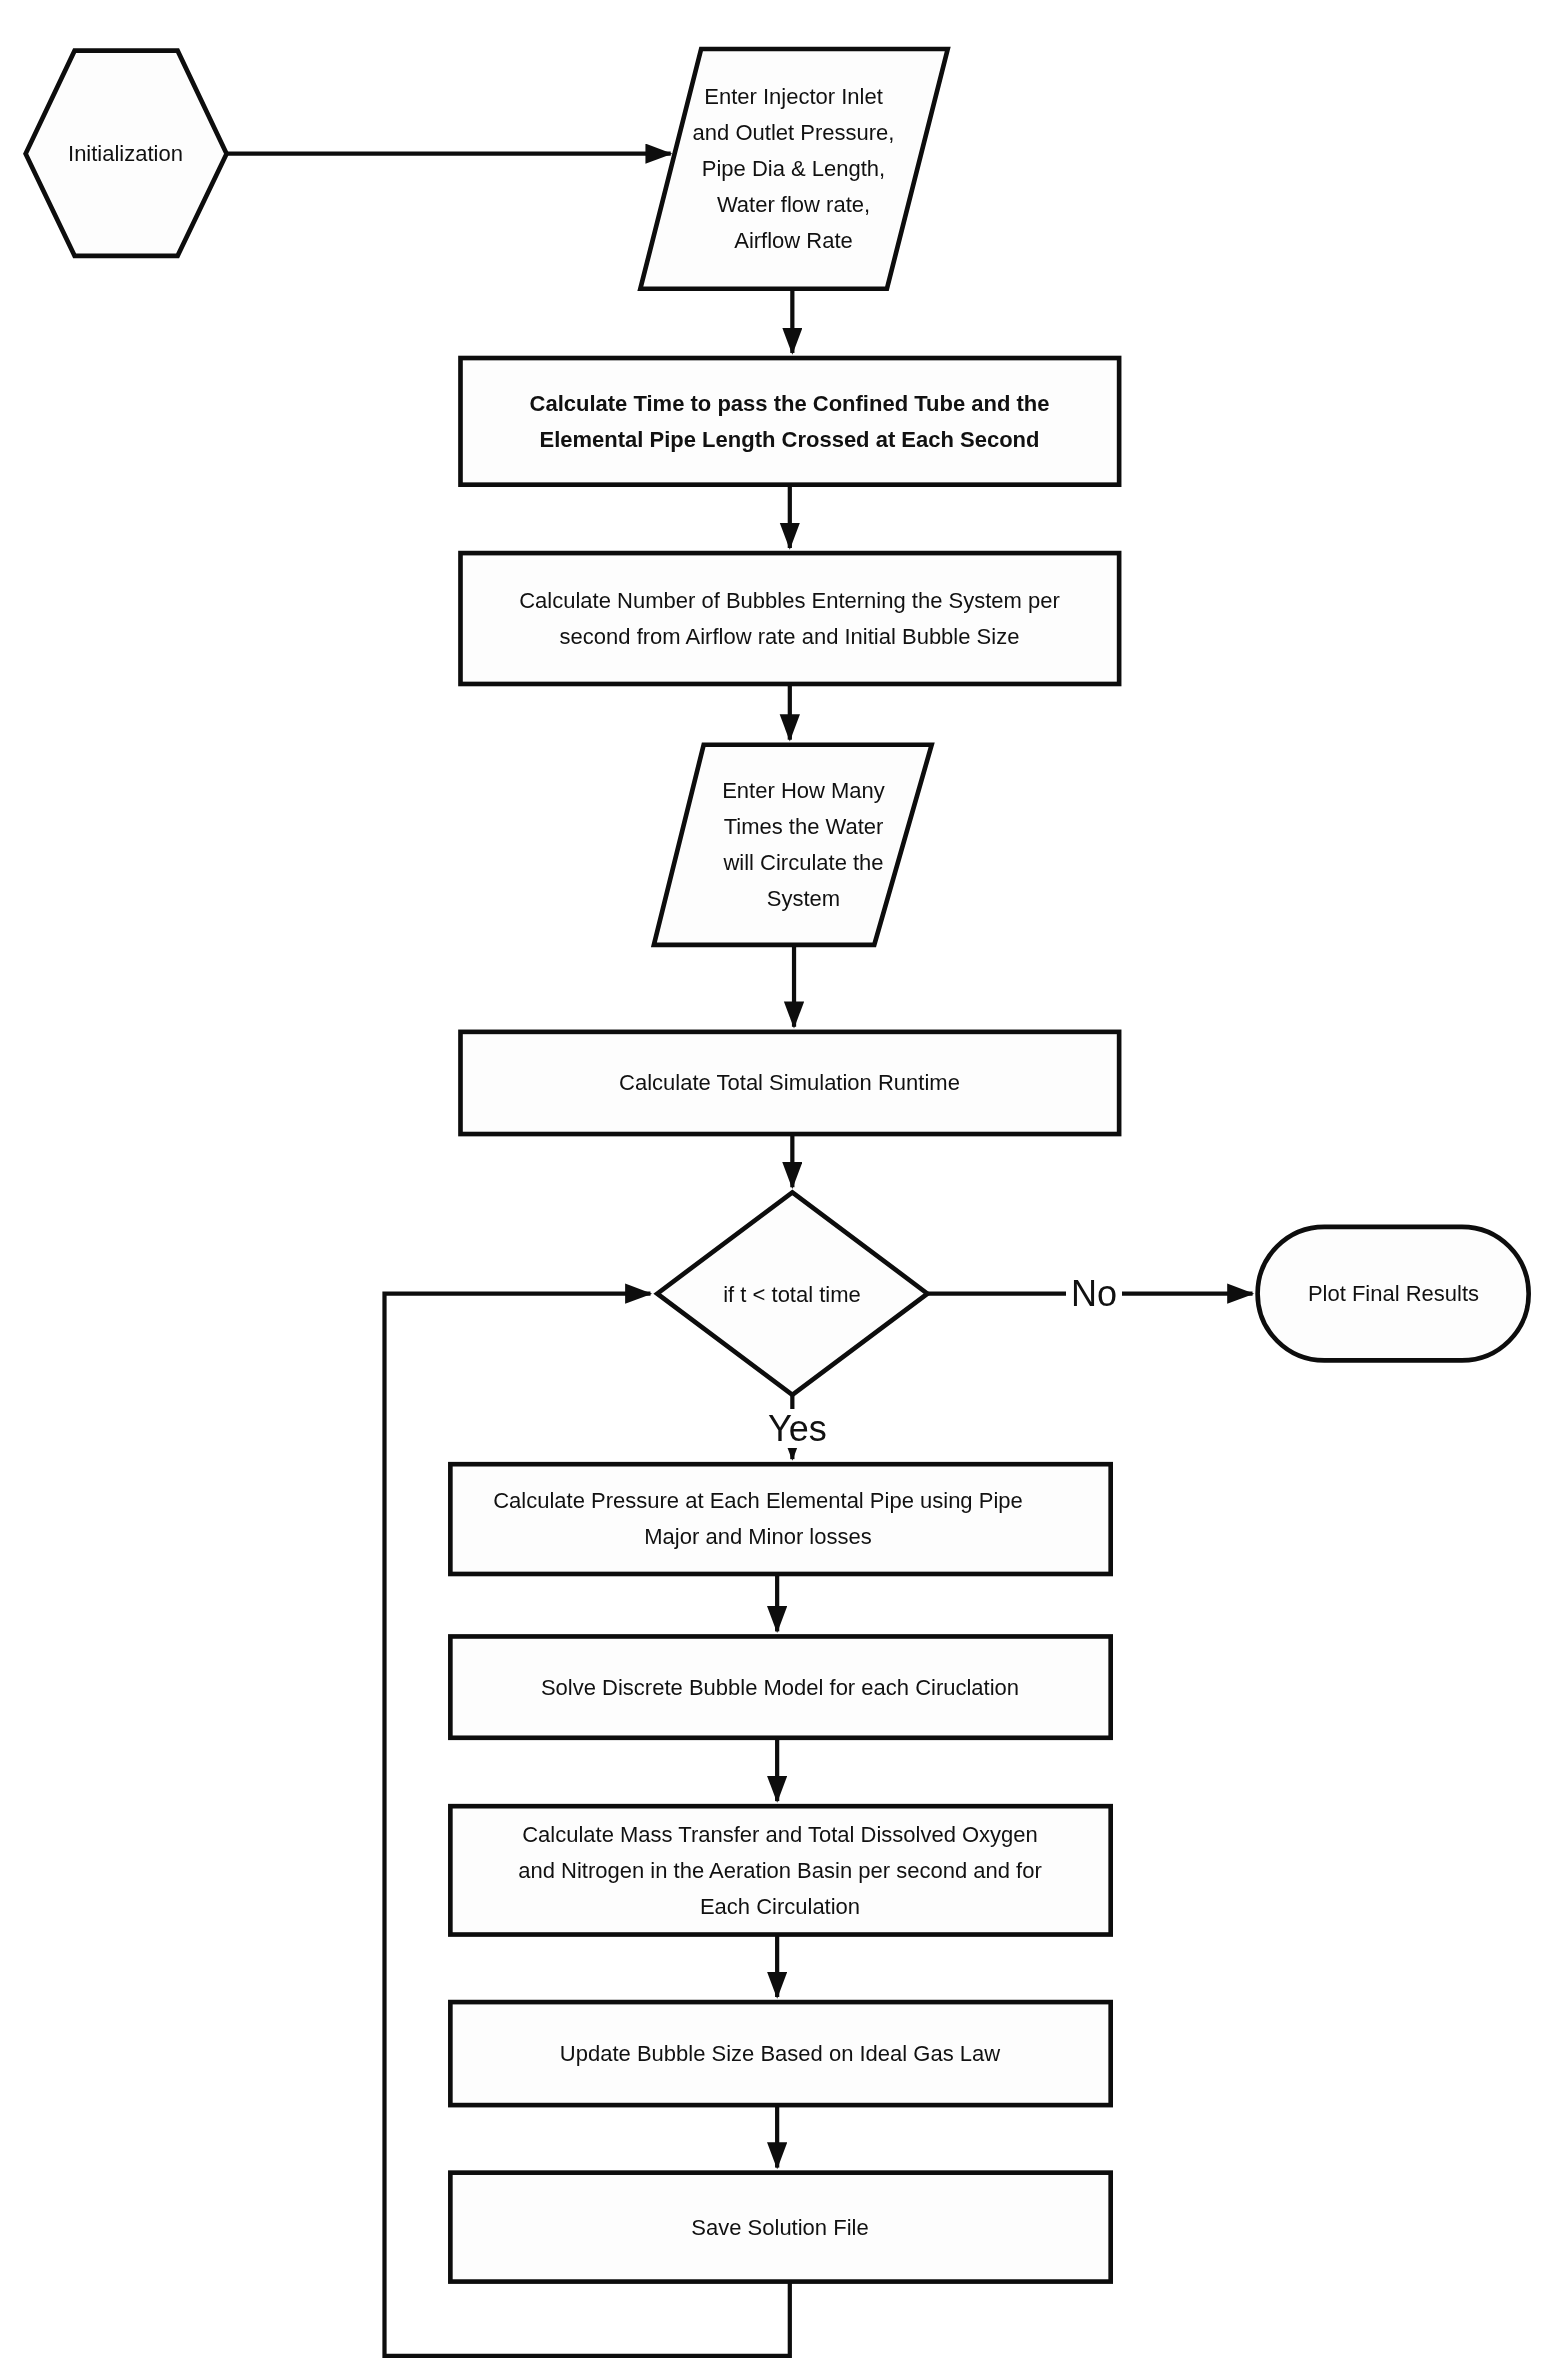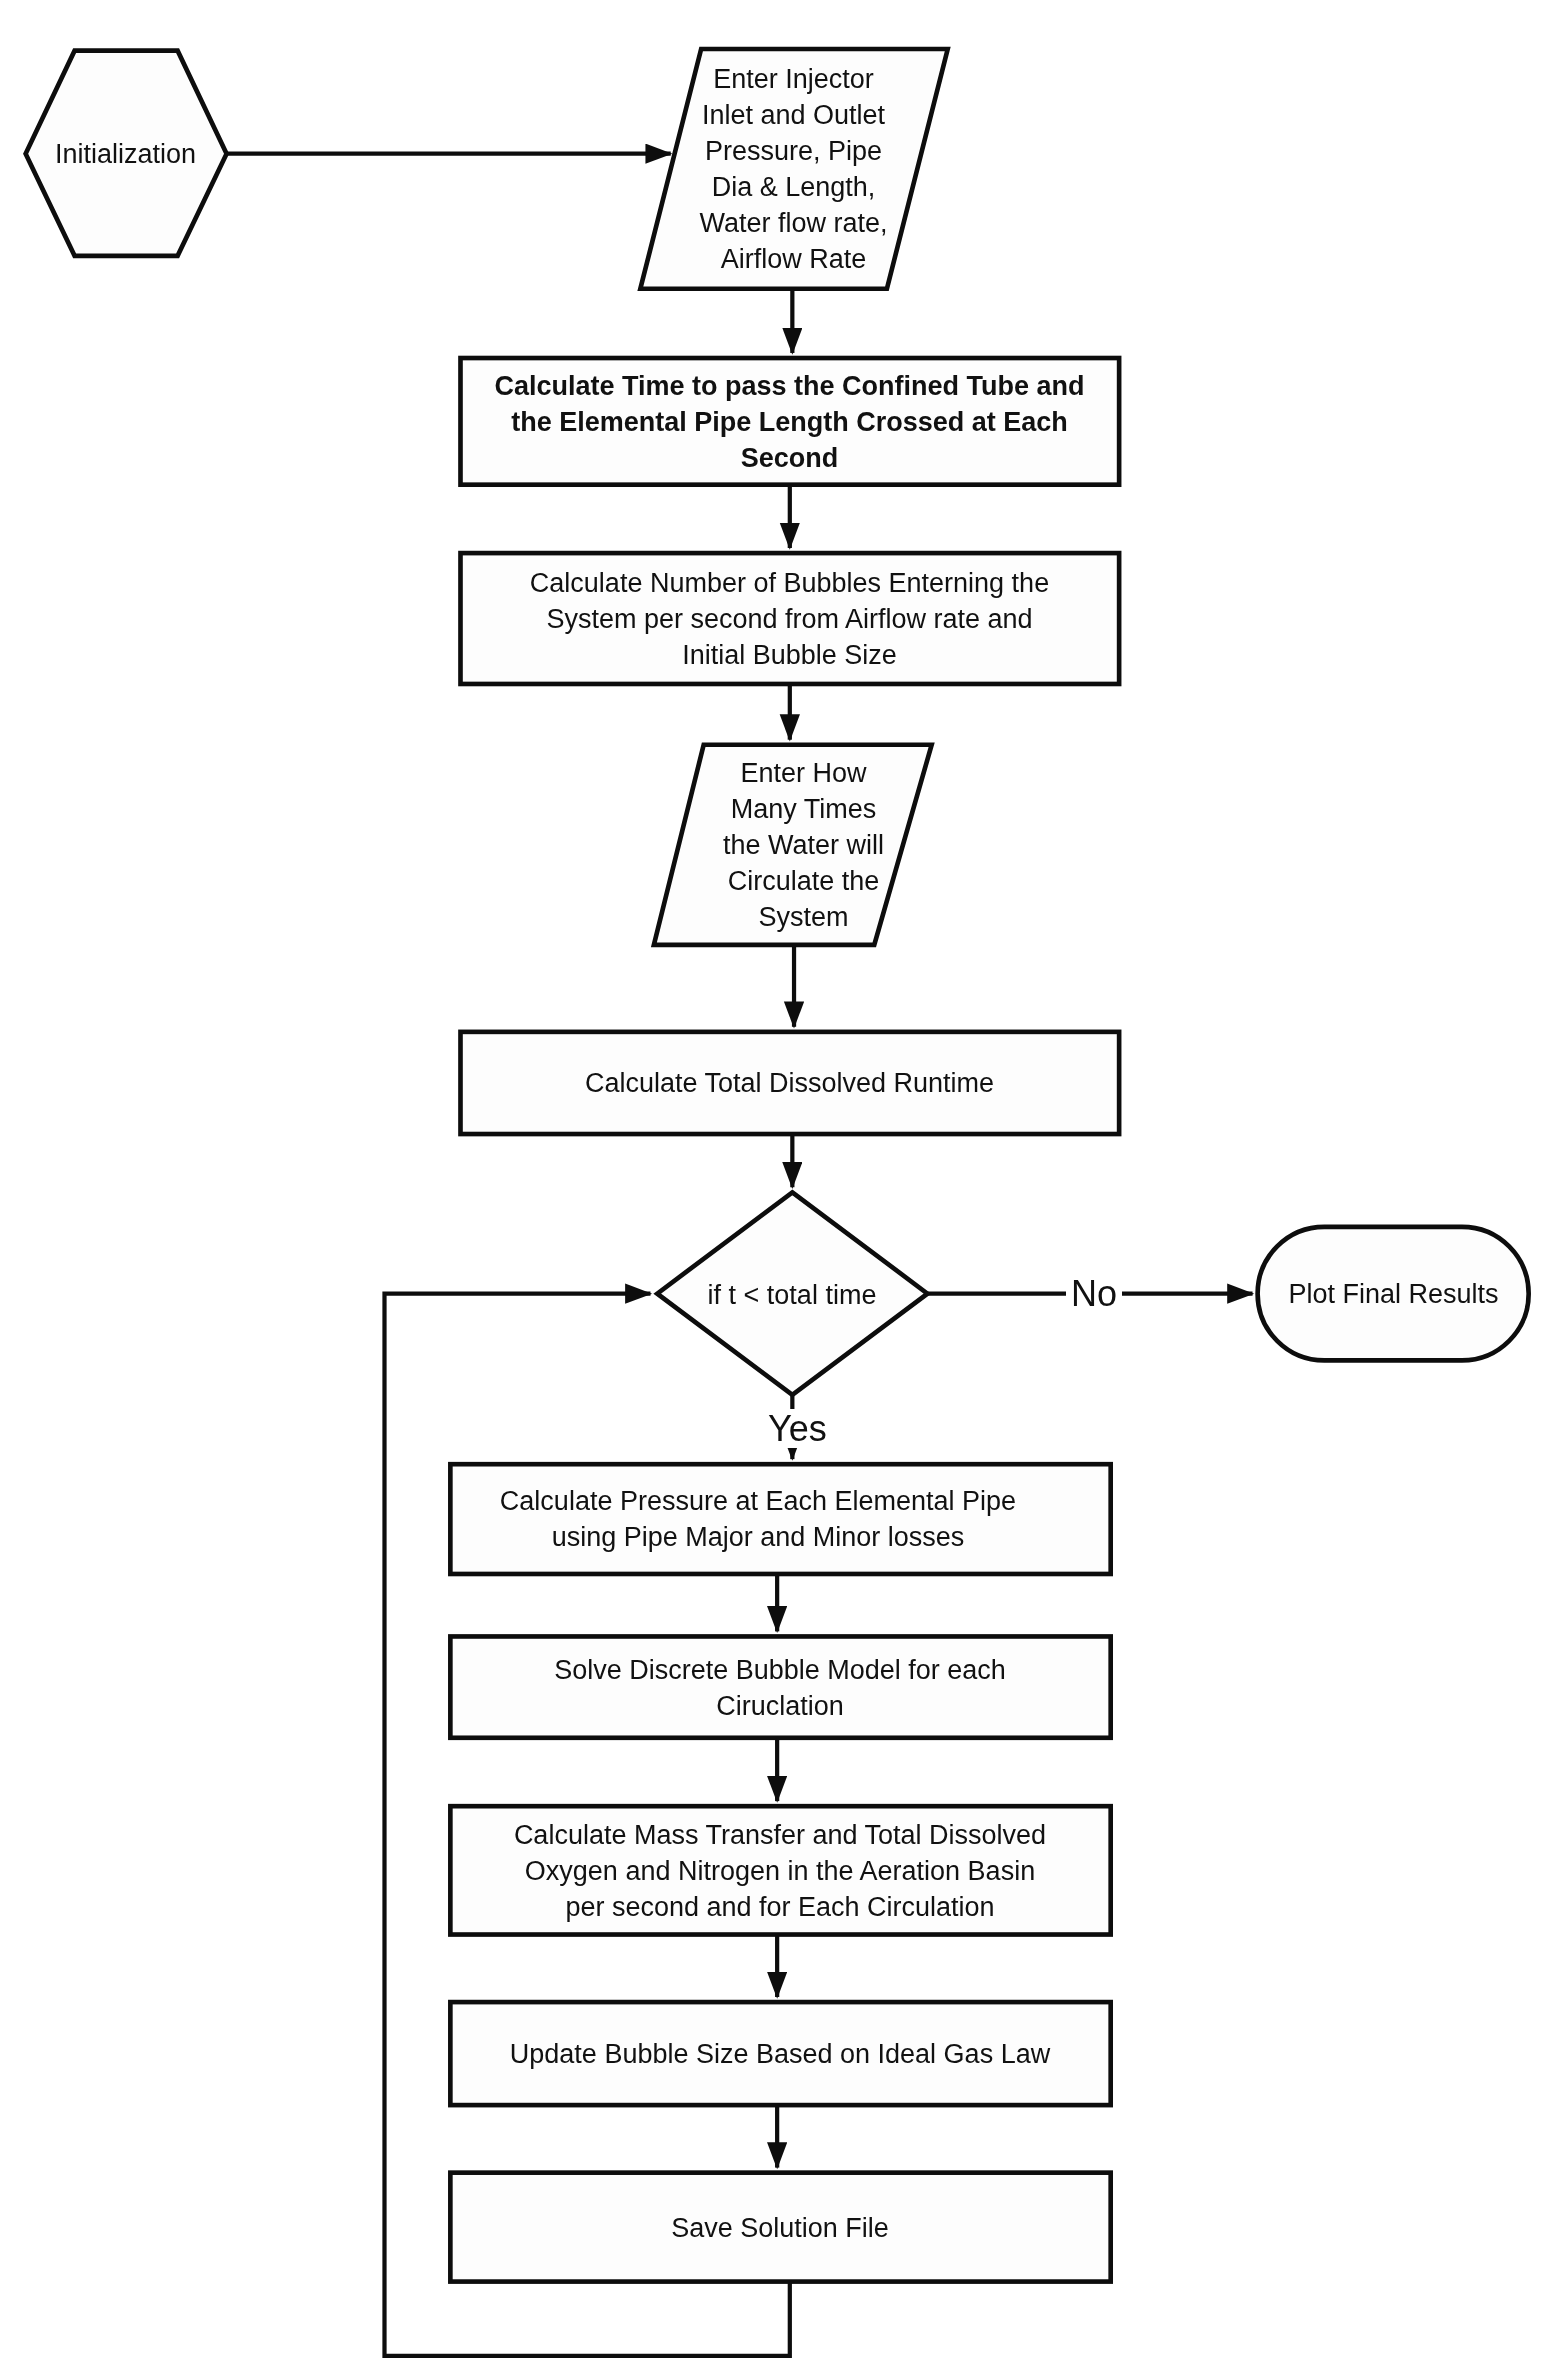--- a/index.html
+++ b/index.html
@@ -5,21 +5,21 @@
   html,body{margin:0;padding:0;background:#ffffff;}
   .canvas{
     position:relative;width:1545px;height:2377px;background:#ffffff;
     font-family:"Liberation Sans",sans-serif;color:#111111;overflow:hidden;
   }
   svg.layer{position:absolute;left:0;top:0;width:1545px;height:2377px;}
   .shape{fill:#fdfdfd;stroke:#0d0d0d;stroke-width:5.5px;}
   .edge{fill:none;stroke:#0d0d0d;stroke-width:5px;}
   .node-label{
     position:absolute;display:flex;align-items:center;justify-content:center;
-    text-align:center;font-size:27px;line-height:36px;
+    text-align:center;font-size:22px;line-height:36px;
   }
   .node-label > span{display:inline-block;}
   .edge-label{
     position:absolute;display:flex;align-items:center;justify-content:center;
     font-size:36px;line-height:32px;background:#ffffff;padding:0 5px;
   }
 </style>
 </head>
 <body>
 
@@ -75,21 +75,21 @@
 
   <div class="node-label" style="left:460px;top:553px;width:659px;height:131px;">
     <span style="max-width:541px;">Calculate Number of Bubbles Enterning the System per second from Airflow rate and Initial Bubble Size</span>
   </div>
 
   <div class="node-label" style="left:654px;top:745px;width:278px;height:200px;">
     <span style="max-width:171px;margin-left:21px;">Enter How Many Times the Water will Circulate the System</span>
   </div>
 
   <div class="node-label" style="left:460px;top:1032px;width:659px;height:102px;">
-    <span>Calculate Total Dissolved Runtime</span>
+    <span>Calculate Total Simulation Runtime</span>
   </div>
 
   <div class="node-label" style="left:657px;top:1193px;width:270px;height:203px;">
     <span>if t &lt; total time</span>
   </div>
 
   <div class="node-label" style="left:1258px;top:1227px;width:271px;height:133px;">
     <span>Plot Final Results</span>
   </div>
 

